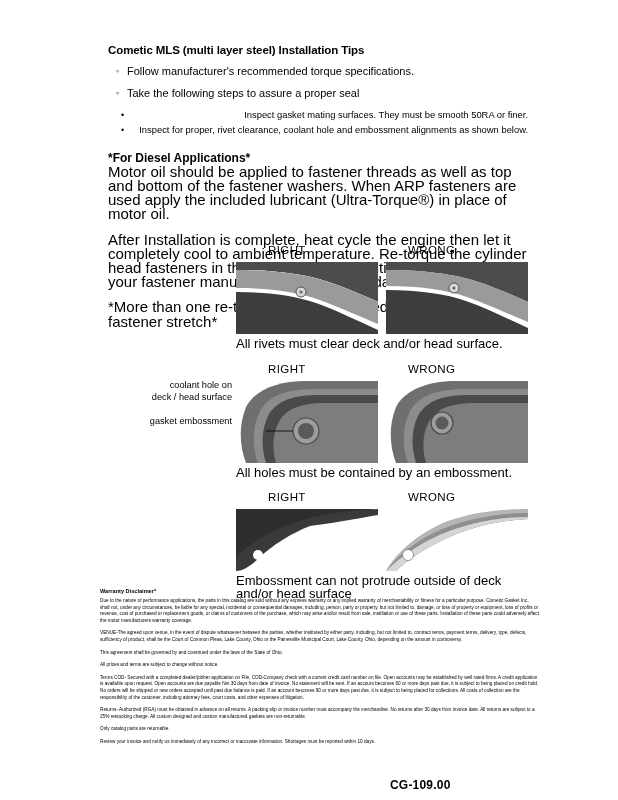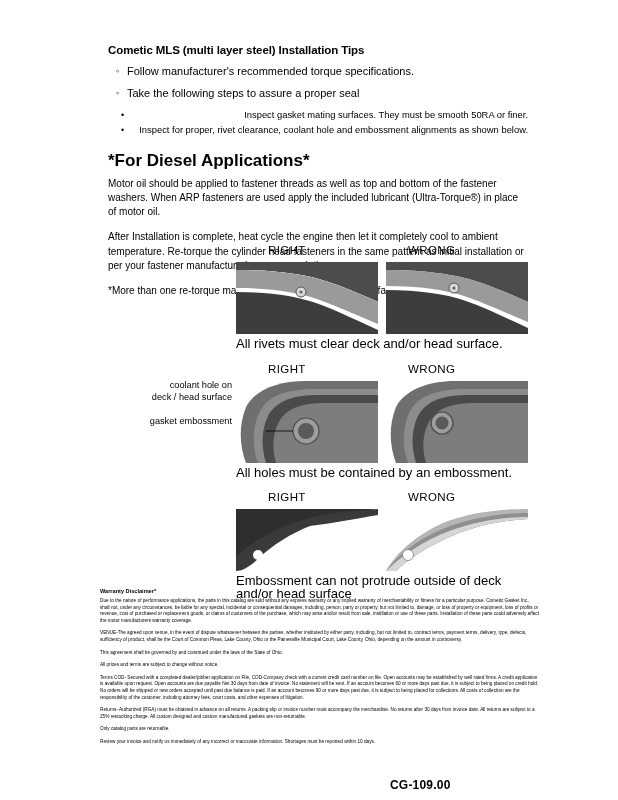--- a/index.html
+++ b/index.html
@@ -66,26 +66,26 @@
     text-align: right;
   }
   ul.subbullets > li::before {
     content: "\2022";
     position: absolute;
     left: 0;
     top: 0;
     font-size: 9px;
   }
   h2.subtitle {
-    font-size: 17px;
+    font-size: 12px;
     font-weight: bold;
-    margin: 14px 0 6px 0;
+    margin: 14px 0 0 0;
   }
   p.para {
-    font-size: 10px;
+    font-size: 15px;
     line-height: 14.2px;
     margin: 0 0 11px 0;
   }
   p.para.last { margin-bottom: 0; }
 
   
   .figures {
     position: absolute;
     left: 108px;
     top: 228px;

